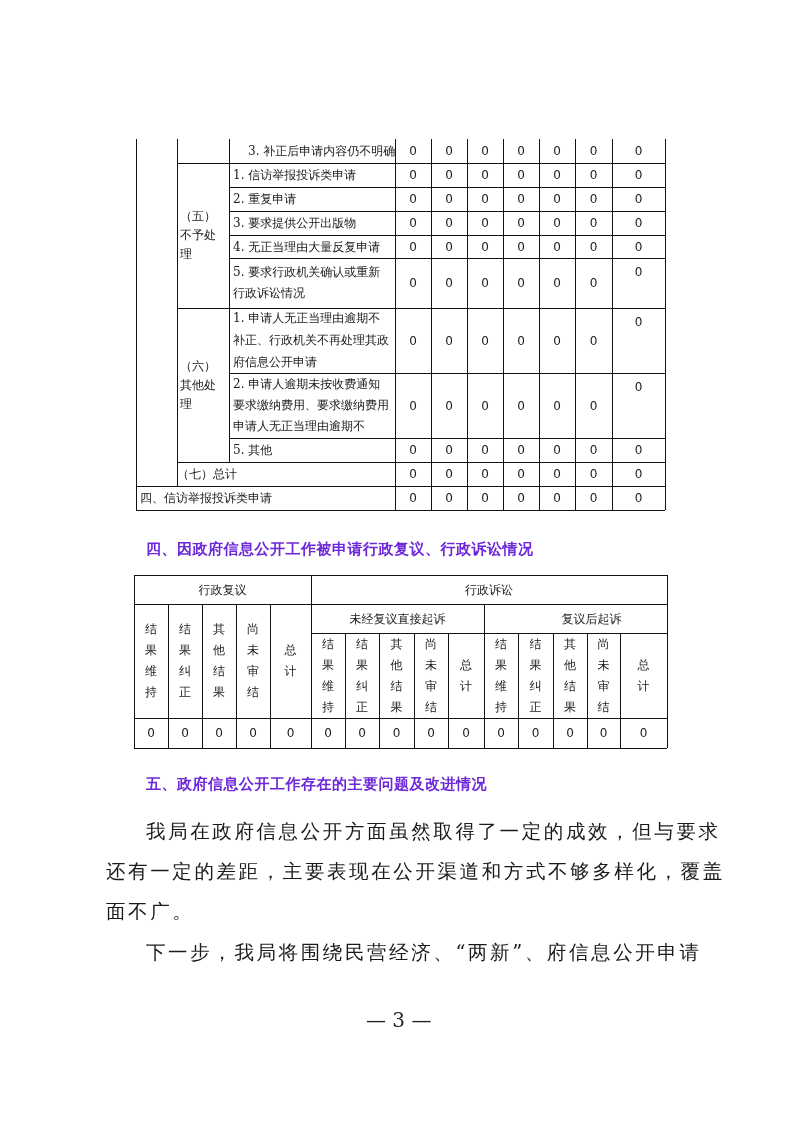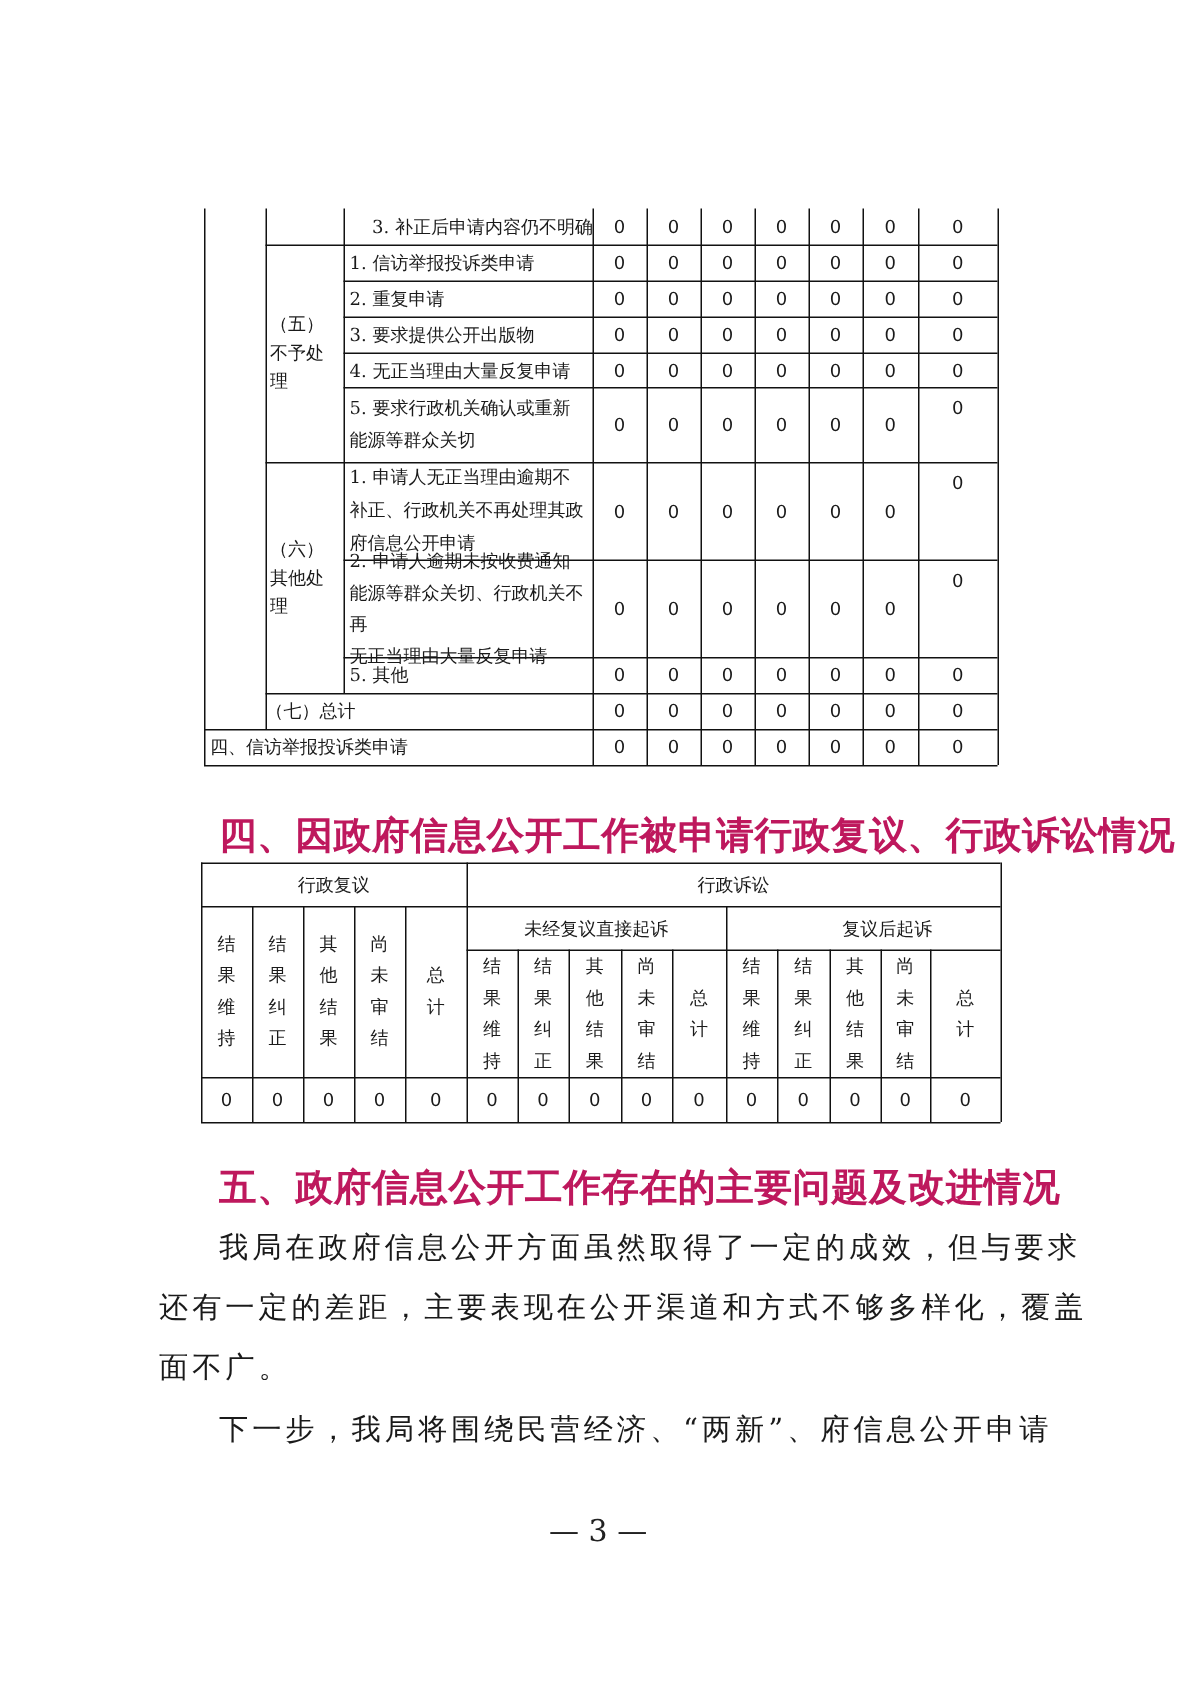--- a/index.html
+++ b/index.html
@@ -7,21 +7,21 @@
          font-family: "DejaVu Serif", "Liberation Serif", serif; color: #1a1a1a; }
   .cell { position: absolute; box-sizing: border-box; display: flex; align-items: center;
           justify-content: center; font-size: 12px; line-height: 16px; }
   .txt { justify-content: flex-start; padding-left: 4px; padding-right: 2px; text-align: left; }
   .num { font-family: "DejaVu Sans", "Liberation Sans", sans-serif; font-size: 12px; }
   .topnum { align-items: flex-start; padding-top: 6px; }
   .hl { position: absolute; height: 0; border-top: 1.5px solid #111; }
   .vl { position: absolute; width: 0; border-left: 1.5px solid #111; }
   .vert { flex-direction: column; line-height: 20px; letter-spacing: 0; }
   .heading { position: absolute; font-family: "DejaVu Sans", "Liberation Sans", sans-serif;
-             font-size: 25px; font-weight: bold; color: #be185d; white-space: nowrap; letter-spacing: 0.5px; }
+             font-size: 15px; font-weight: bold; color: #6d28d9; white-space: nowrap; letter-spacing: 0.5px; }
   .para { position: absolute; font-size: 19.5px; color: #1a1a1a; white-space: nowrap; letter-spacing: 2.6px; }
   .pagenum { position: absolute; font-size: 20px; color: #222; white-space: nowrap; }
 </style>
 </head>
 <body>
 
 <div id="t1">
     <div class="hl" style="left:177px;top:163px;width:488px;"></div>
     <div class="hl" style="left:229px;top:187px;width:436px;"></div>
     <div class="hl" style="left:229px;top:211px;width:436px;"></div>
@@ -89,21 +89,21 @@
     <div class="cell txt" style="left:229px;top:235px;width:166px;height:23px;">4. 无正当理由大量反复申请</div>
     <div class="cell num" style="left:395px;top:235px;width:36px;height:23px;">0</div>
     <div class="cell num" style="left:431px;top:235px;width:36px;height:23px;">0</div>
     <div class="cell num" style="left:467px;top:235px;width:36px;height:23px;">0</div>
     <div class="cell num" style="left:503px;top:235px;width:36px;height:23px;">0</div>
     <div class="cell num" style="left:539px;top:235px;width:36px;height:23px;">0</div>
     <div class="cell num" style="left:575px;top:235px;width:37px;height:23px;">0</div>
     <div class="cell num" style="left:612px;top:235px;width:53px;height:23px;">0</div>
     <div class="cell txt" style="left:229px;top:258px;width:166px;height:50px;flex-direction:column;align-items:flex-start;justify-content:center;line-height:21px;">
       <span>5. 要求行政机关确认或重新</span>
-      <span>能源等群众关切</span>
+      <span>行政诉讼情况</span>
     </div>
     <div class="cell num" style="left:395px;top:258px;width:36px;height:50px;">0</div>
     <div class="cell num" style="left:431px;top:258px;width:36px;height:50px;">0</div>
     <div class="cell num" style="left:467px;top:258px;width:36px;height:50px;">0</div>
     <div class="cell num" style="left:503px;top:258px;width:36px;height:50px;">0</div>
     <div class="cell num" style="left:539px;top:258px;width:36px;height:50px;">0</div>
     <div class="cell num" style="left:575px;top:258px;width:37px;height:50px;">0</div>
     <div class="cell num topnum" style="left:612px;top:258px;width:53px;height:50px;">0</div>
     <div class="cell txt" style="left:229px;top:308px;width:166px;height:65px;flex-direction:column;align-items:flex-start;justify-content:space-between;line-height:21px;">
       <span>1. 申请人无正当理由逾期不</span>
@@ -112,22 +112,22 @@
     </div>
     <div class="cell num" style="left:395px;top:308px;width:36px;height:65px;">0</div>
     <div class="cell num" style="left:431px;top:308px;width:36px;height:65px;">0</div>
     <div class="cell num" style="left:467px;top:308px;width:36px;height:65px;">0</div>
     <div class="cell num" style="left:503px;top:308px;width:36px;height:65px;">0</div>
     <div class="cell num" style="left:539px;top:308px;width:36px;height:65px;">0</div>
     <div class="cell num" style="left:575px;top:308px;width:37px;height:65px;">0</div>
     <div class="cell num topnum" style="left:612px;top:308px;width:53px;height:65px;">0</div>
     <div class="cell txt" style="left:229px;top:373px;width:166px;height:65px;flex-direction:column;align-items:flex-start;justify-content:center;line-height:21px;">
       <span>2. 申请人逾期未按收费通知</span>
-      <span>能源等群众关切、行政机关不再</span>
-      <span>无正当理由大量反复申请</span>
+      <span>要求缴纳费用、要求缴纳费用</span>
+      <span>申请人无正当理由逾期不</span>
     </div>
     <div class="cell num" style="left:395px;top:373px;width:36px;height:65px;">0</div>
     <div class="cell num" style="left:431px;top:373px;width:36px;height:65px;">0</div>
     <div class="cell num" style="left:467px;top:373px;width:36px;height:65px;">0</div>
     <div class="cell num" style="left:503px;top:373px;width:36px;height:65px;">0</div>
     <div class="cell num" style="left:539px;top:373px;width:36px;height:65px;">0</div>
     <div class="cell num" style="left:575px;top:373px;width:37px;height:65px;">0</div>
     <div class="cell num topnum" style="left:612px;top:373px;width:53px;height:65px;">0</div>
     <div class="cell txt" style="left:229px;top:438px;width:166px;height:24px;">5. 其他</div>
     <div class="cell num" style="left:395px;top:438px;width:36px;height:24px;">0</div>

